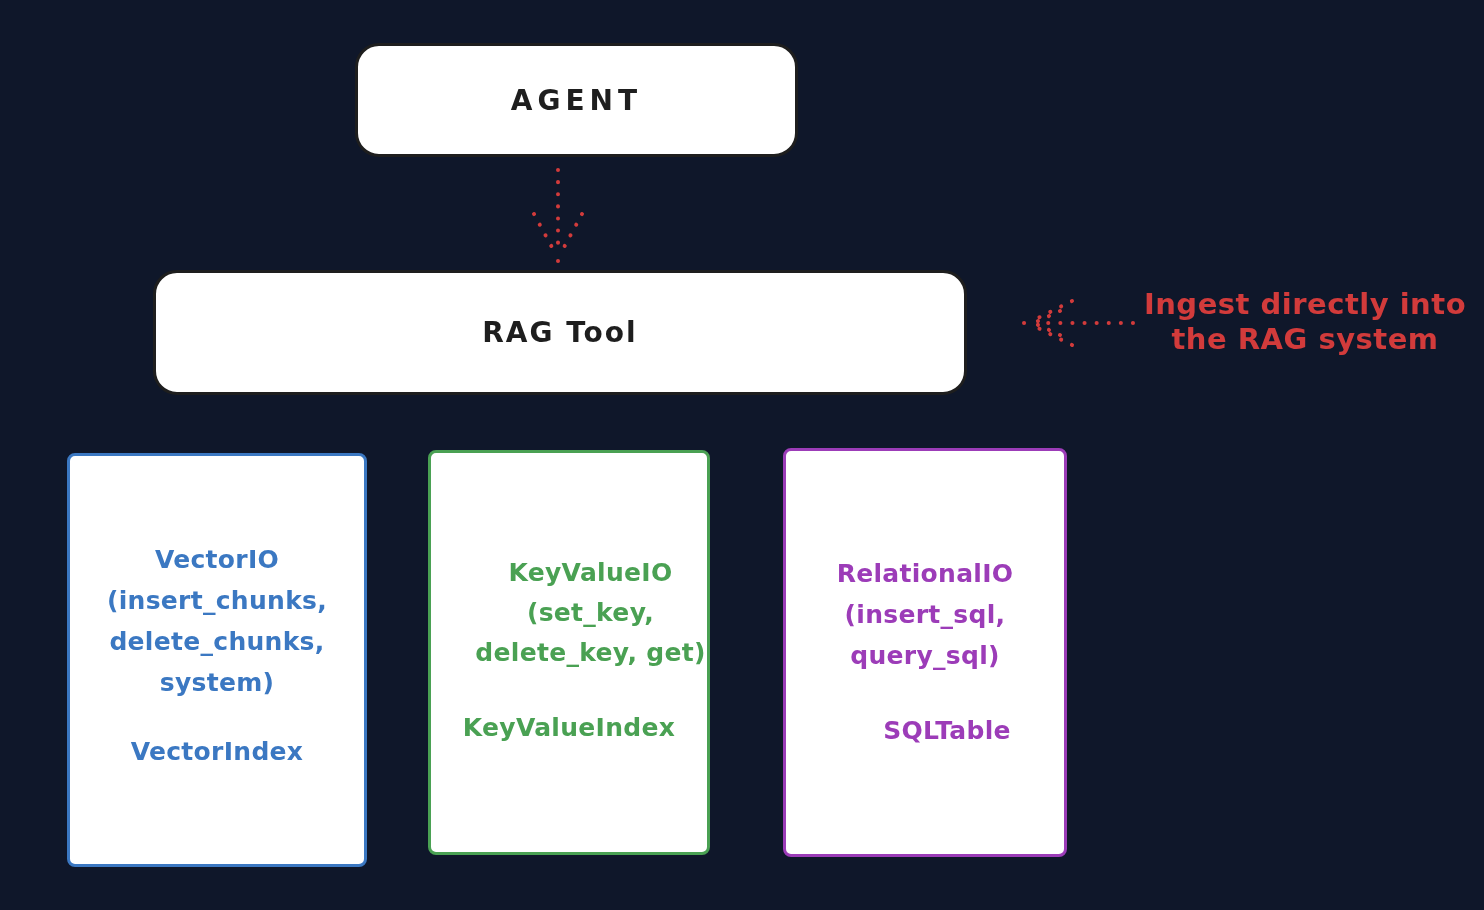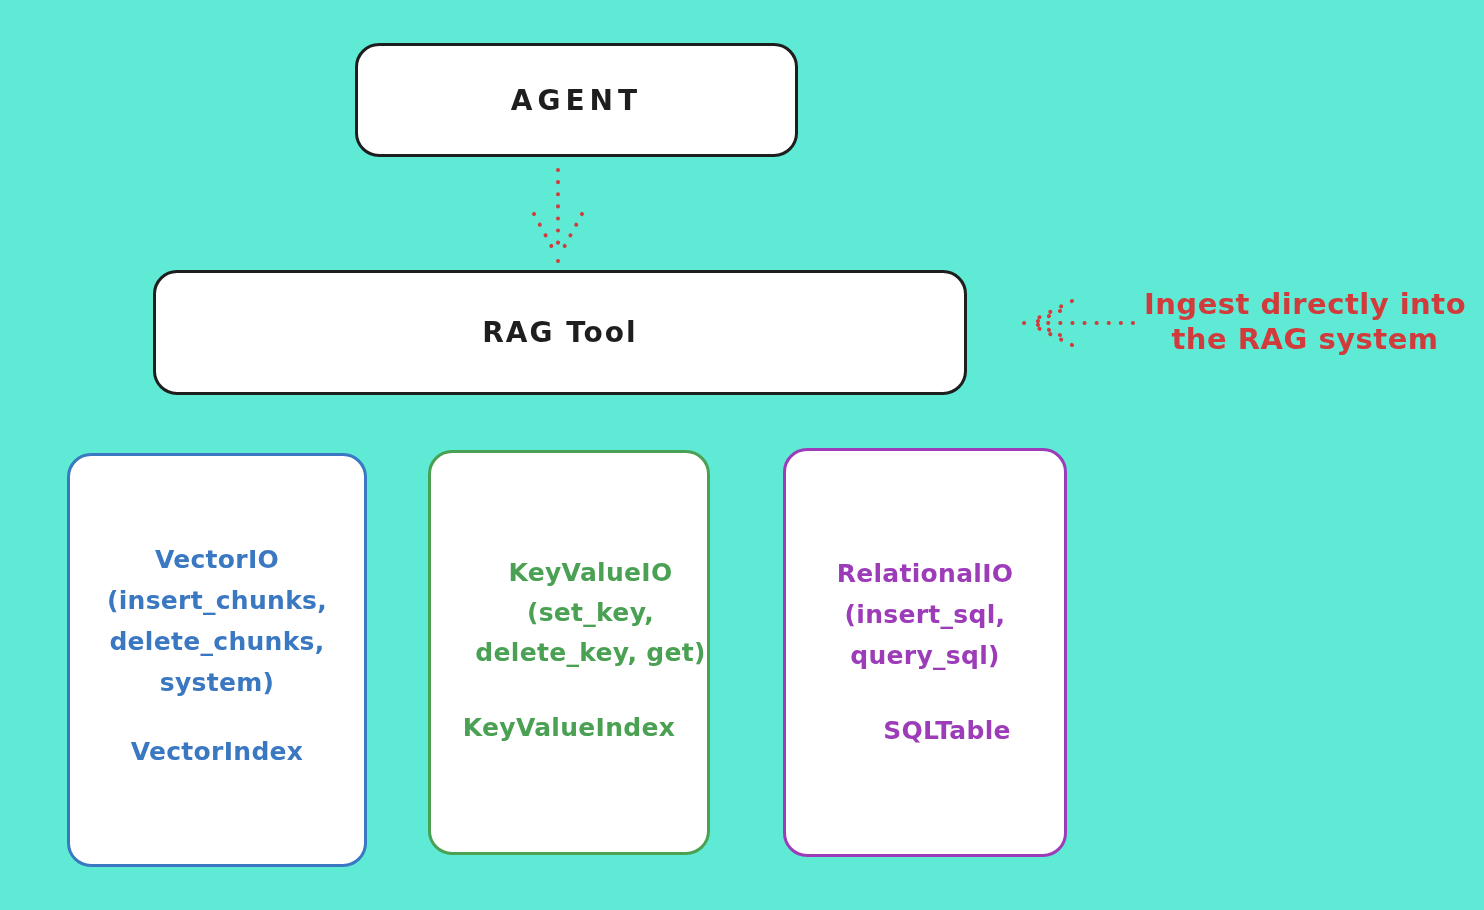--- a/index.html
+++ b/index.html
@@ -4,21 +4,21 @@
 <style>
   html, body {
     margin: 0;
     padding: 0;
     background: #ffffff;
   }
   .canvas {
     position: relative;
     width: 1484px;
     height: 910px;
-    background: #5eead4;
+    background: #0f172a;
     font-family: "DejaVu Sans", sans-serif;
     overflow: hidden;
   }
   .node {
     position: absolute;
     box-sizing: border-box;
     background: #ffffff;
     display: flex;
     align-items: center;
     justify-content: center;
@@ -35,21 +35,21 @@
     white-space: nowrap;
   }
   .agent-box { left: 355px; top: 43px; width: 443px; height: 114px; }
   .agent-box .node-label { letter-spacing: 5px; font-weight: 700; }
   .ragtool-box { left: 153px; top: 270px; width: 814px; height: 125px; }
 
   .store-box {
     position: absolute;
     box-sizing: border-box;
     background: #ffffff;
-    border-radius: 24px;
+    border-radius: 8px;
     border-width: 3px;
     border-style: solid;
   }
   .store-box .box-text {
     text-align: center;
     font-size: 25px;
     font-weight: 600;
     line-height: 41px;
     letter-spacing: 0.3px;
   }

